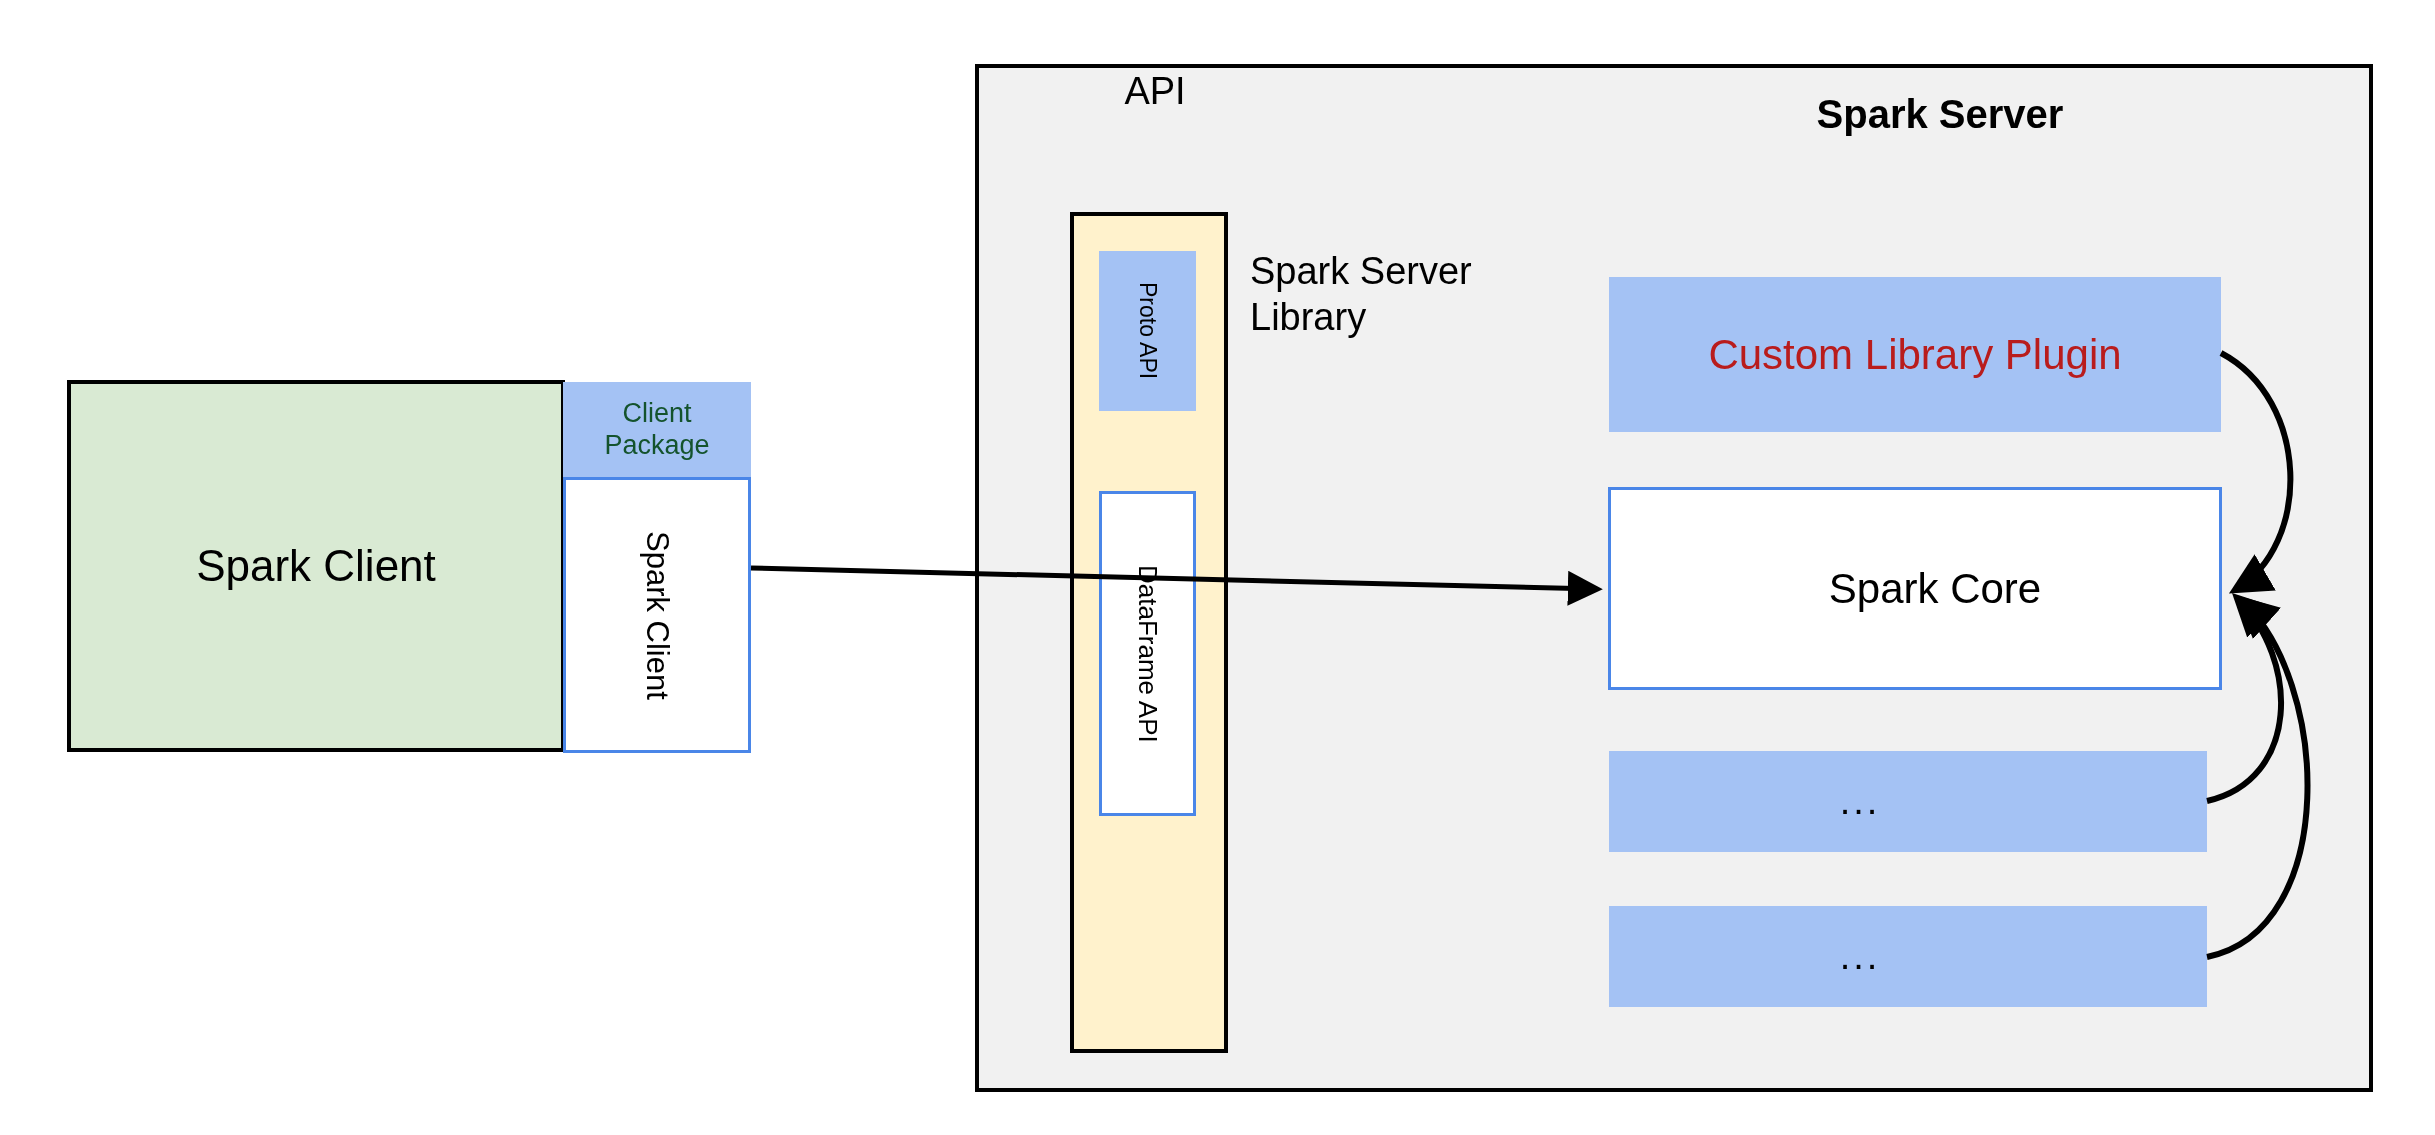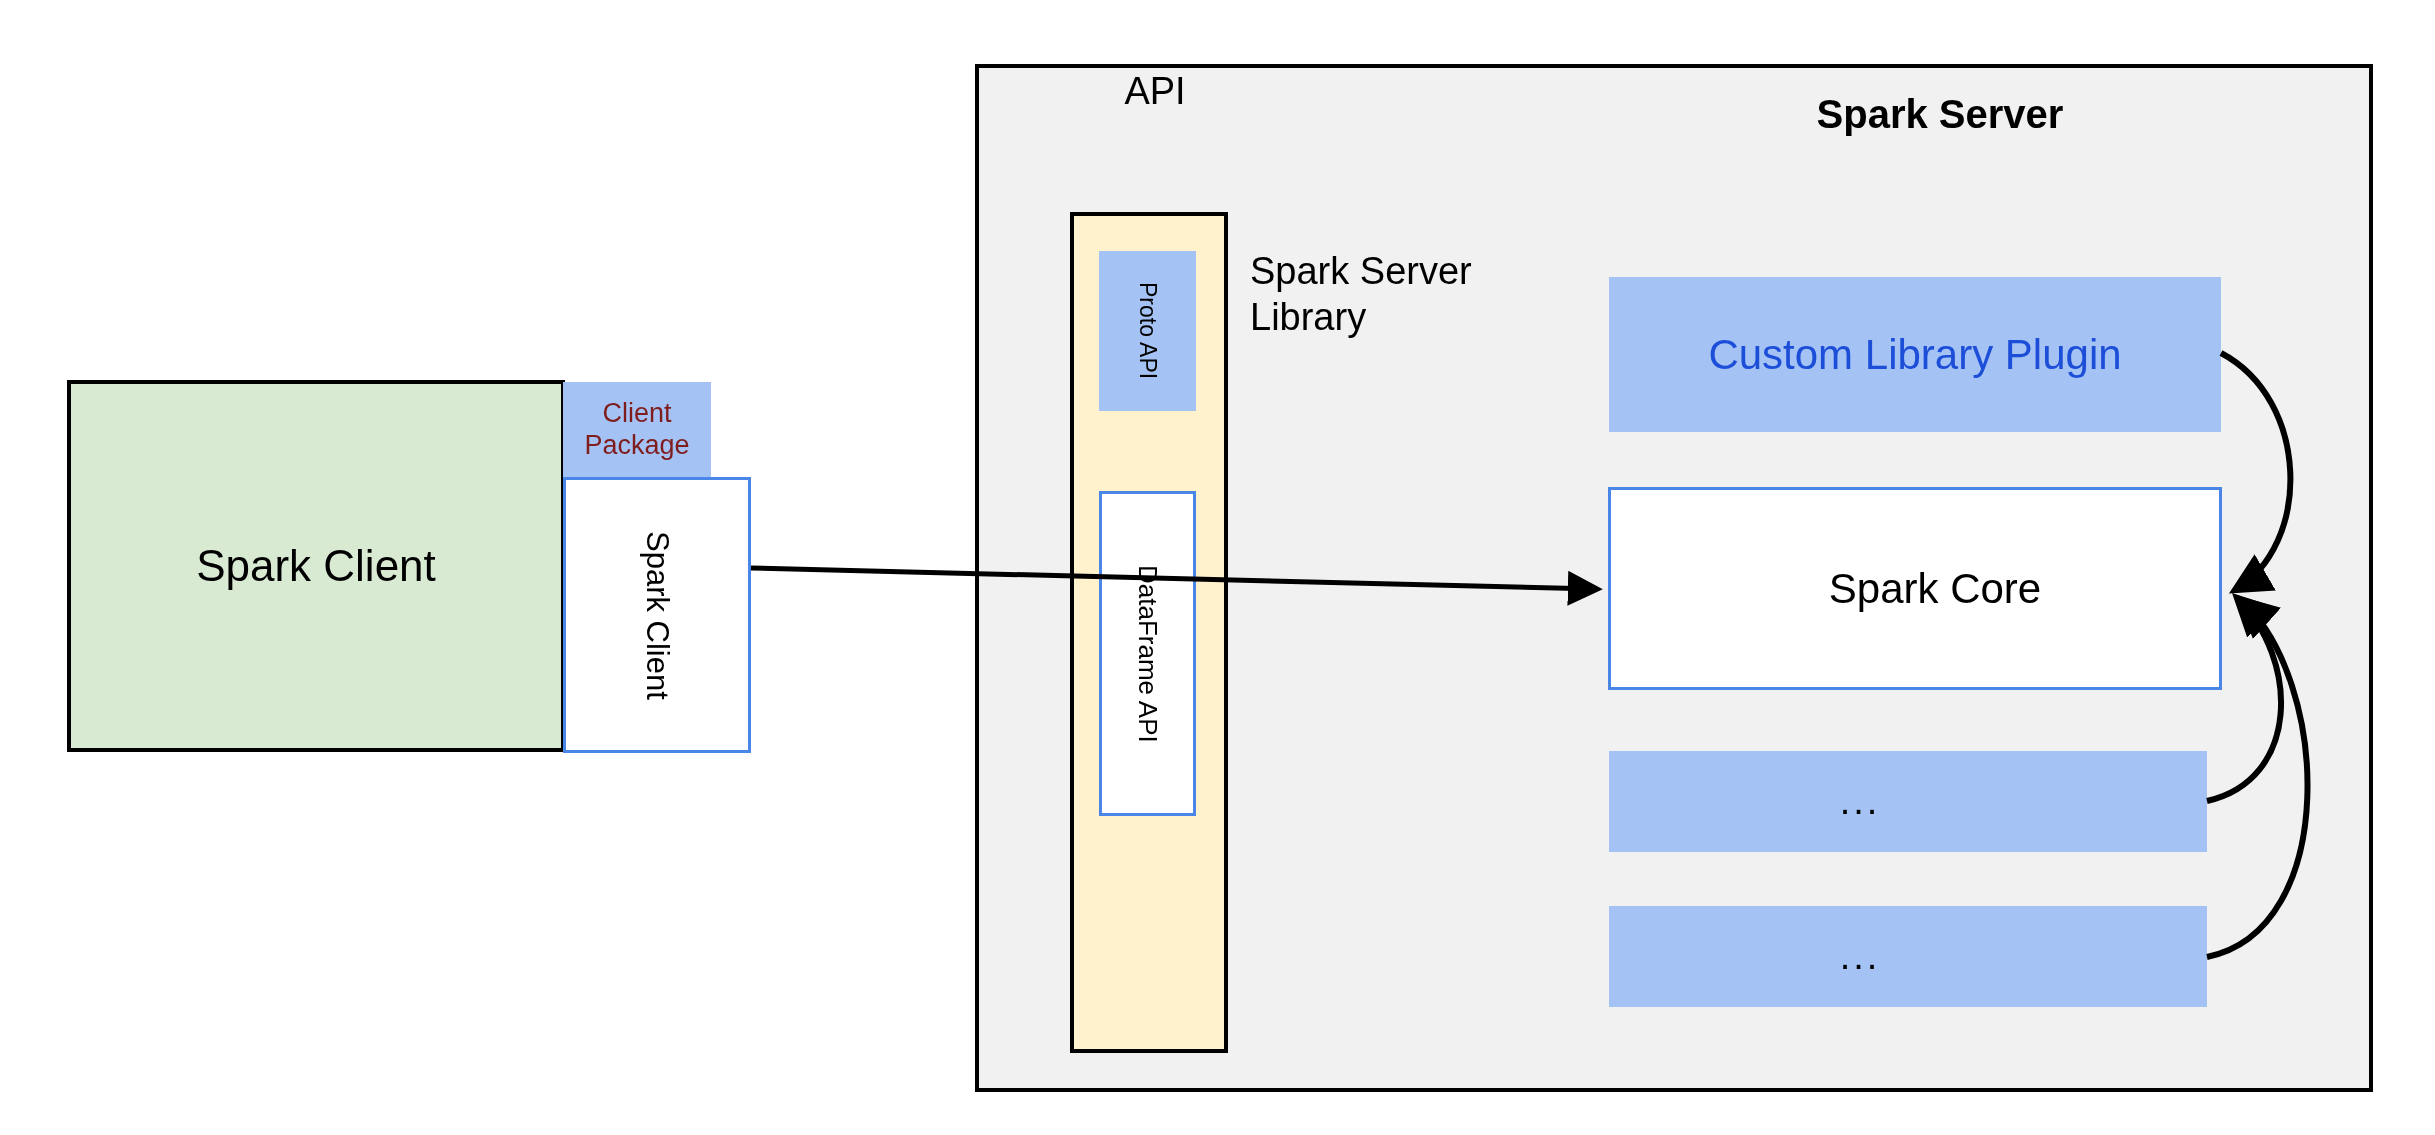--- a/index.html
+++ b/index.html
@@ -20,23 +20,23 @@
     text-align:center;line-height:1.18;
   }
 
   
   #client-app{
     left:67px; top:380px; width:498px; height:372px;
     background:#D9EAD3; border:4px solid #000000;
     font-size:44px; color:#000000;
   }
   #client-package{
-    left:563px; top:382px; width:148px; height:96px;
+    left:563px; top:382px; width:188px; height:96px;
     background:#A4C2F4; border:2px solid #A4C2F4;
-    font-size:27px; color:#7f1d1d;
+    font-size:27px; color:#14532d;
   }
   #spark-client{
     left:563px; top:477px; width:188px; height:276px;
     background:#FFFFFF; border:3px solid #4A86E8;
     font-size:31px; color:#000000;
   }
   #spark-client .vtext{
     writing-mode:vertical-rl; text-orientation:mixed; white-space:nowrap;
   }
 
@@ -75,21 +75,21 @@
 
   #server-library-label{
     left:1250px; top:248px; width:330px; height:110px;
     font-size:38px; color:#000000; text-align:left; line-height:1.22;
   }
 
   
   #custom-plugin{
     left:1609px; top:277px; width:612px; height:155px;
     background:#A4C2F4; border:none;
-    font-size:42px; color:#1d4ed8;
+    font-size:42px; color:#b91c1c;
   }
   #spark-core{
     left:1608px; top:487px; width:614px; height:203px;
     background:#FFFFFF; border:3px solid #4A86E8;
     font-size:42px; color:#000000;padding-left:40px;
   }
   #dots-1{
     left:1609px; top:751px; width:598px; height:101px;
     background:#A4C2F4; border:none;
     font-size:38px; color:#000000; letter-spacing:3px;

